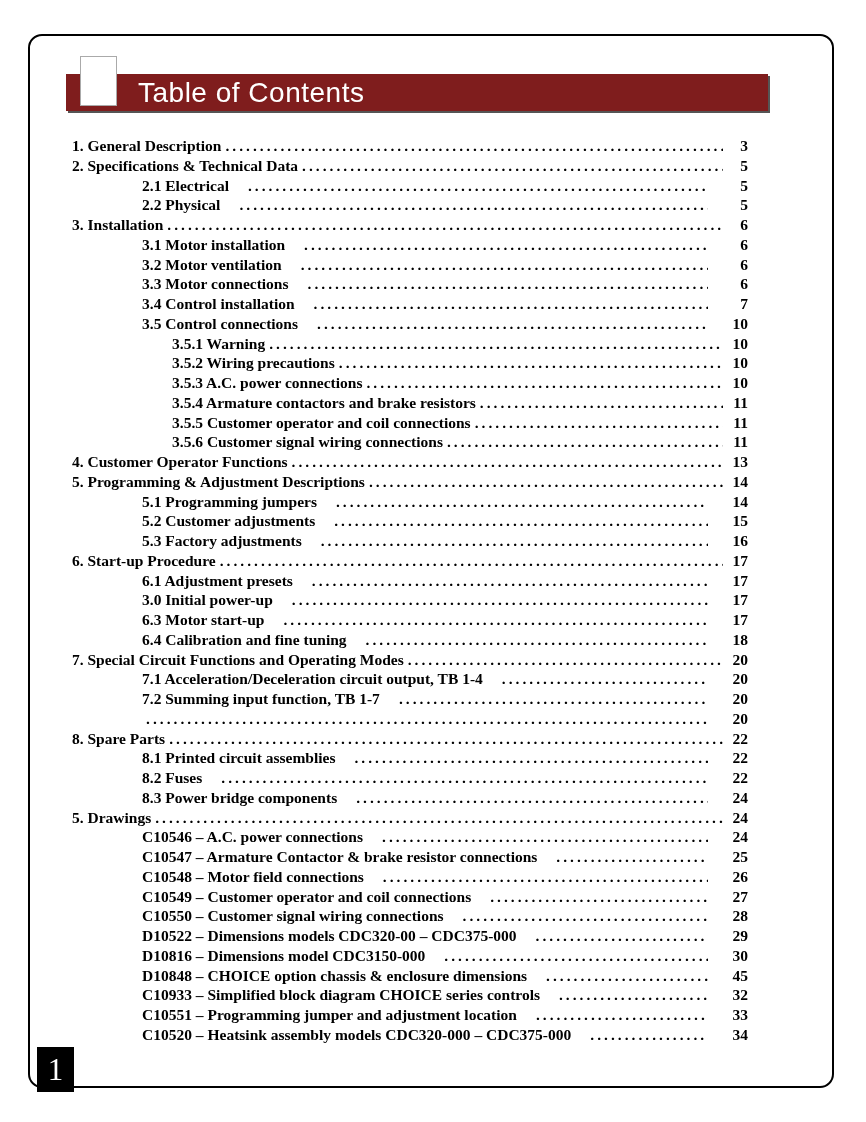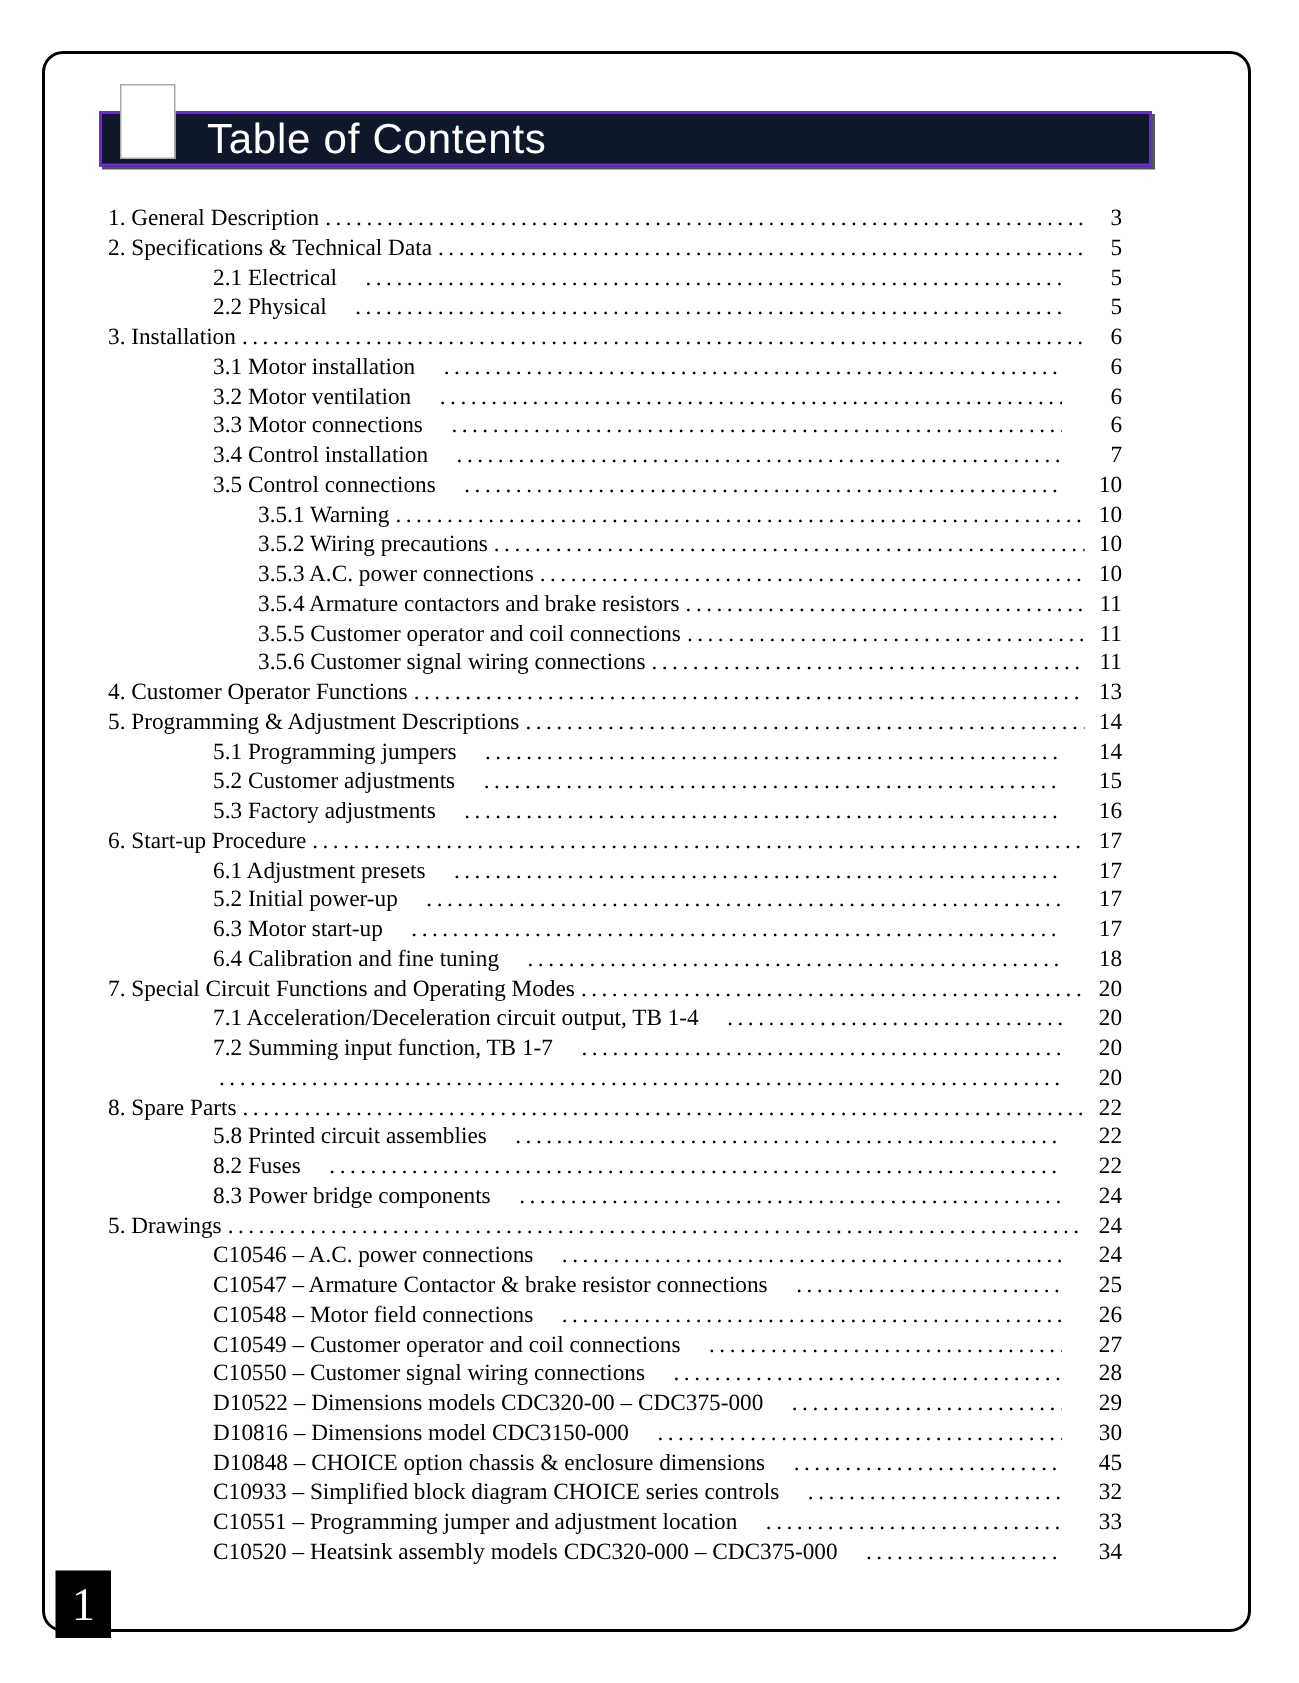--- a/index.html
+++ b/index.html
@@ -21,22 +21,22 @@
     border-radius: 14px;
     background: #ffffff;
     box-sizing: border-box;
   }
   .header-bar {
     position: absolute;
     left: 36px;
     top: 38px;
     width: 702px;
     height: 37px;
-    background: #0f172a;
-    border: 2px solid #6d28d9;
+    background: #7f1d1d;
+    border: 2px solid #7f1d1d;
     box-sizing: border-box;
     box-shadow: 2px 2px 0 #555;
   }
   .header-tab {
     position: absolute;
     left: 12px;
     top: -20px;
     width: 37px;
     height: 50px;
     background: #ffffff;
@@ -60,20 +60,21 @@
     top: 101px;
     right: 84px;
   }
   .toc-row {
     display: flex;
     align-items: baseline;
     height: 19.75px;
     font-size: 15.5px;
     color: #000000;
     white-space: nowrap;
+    font-weight: bold;
   }
   .toc-row.level-1 { padding-left: 70px; gap: 15px; }
   .toc-row.level-2 { padding-left: 100px; justify-content: flex-end; }
   .toc-title { white-space: nowrap; flex: 0 0 auto; }
   .leader {
     flex: 1 1 auto;
     overflow: hidden;
     white-space: nowrap;
     letter-spacing: 3px;
     margin: 0 3px 0 4px;
@@ -219,21 +220,21 @@
         <span class="toc-title">6. Start-up Procedure</span>
         <span class="leader">............................................................................................................................................................................................................................................................................................................</span>
         <span class="toc-page">17</span>
       </div>
       <div class="toc-row level-1">
         <span class="toc-title">6.1 Adjustment presets</span>
         <span class="leader">............................................................................................................................................................................................................................................................................................................</span>
         <span class="toc-page">17</span>
       </div>
       <div class="toc-row level-1">
-        <span class="toc-title">5.2 Initial power-up</span>
+        <span class="toc-title">3.0 Initial power-up</span>
         <span class="leader">............................................................................................................................................................................................................................................................................................................</span>
         <span class="toc-page">17</span>
       </div>
       <div class="toc-row level-1">
         <span class="toc-title">6.3 Motor start-up</span>
         <span class="leader">............................................................................................................................................................................................................................................................................................................</span>
         <span class="toc-page">17</span>
       </div>
       <div class="toc-row level-1">
         <span class="toc-title">6.4 Calibration and fine tuning</span>
@@ -258,21 +259,21 @@
       <div class="toc-row level-1">
         <span class="leader">............................................................................................................................................................................................................................................................................................................</span>
         <span class="toc-page">20</span>
       </div>
       <div class="toc-row level-0">
         <span class="toc-title">8. Spare Parts</span>
         <span class="leader">............................................................................................................................................................................................................................................................................................................</span>
         <span class="toc-page">22</span>
       </div>
       <div class="toc-row level-1">
-        <span class="toc-title">5.8 Printed circuit assemblies</span>
+        <span class="toc-title">8.1 Printed circuit assemblies</span>
         <span class="leader">............................................................................................................................................................................................................................................................................................................</span>
         <span class="toc-page">22</span>
       </div>
       <div class="toc-row level-1">
         <span class="toc-title">8.2 Fuses</span>
         <span class="leader">............................................................................................................................................................................................................................................................................................................</span>
         <span class="toc-page">22</span>
       </div>
       <div class="toc-row level-1">
         <span class="toc-title">8.3 Power bridge components</span>

